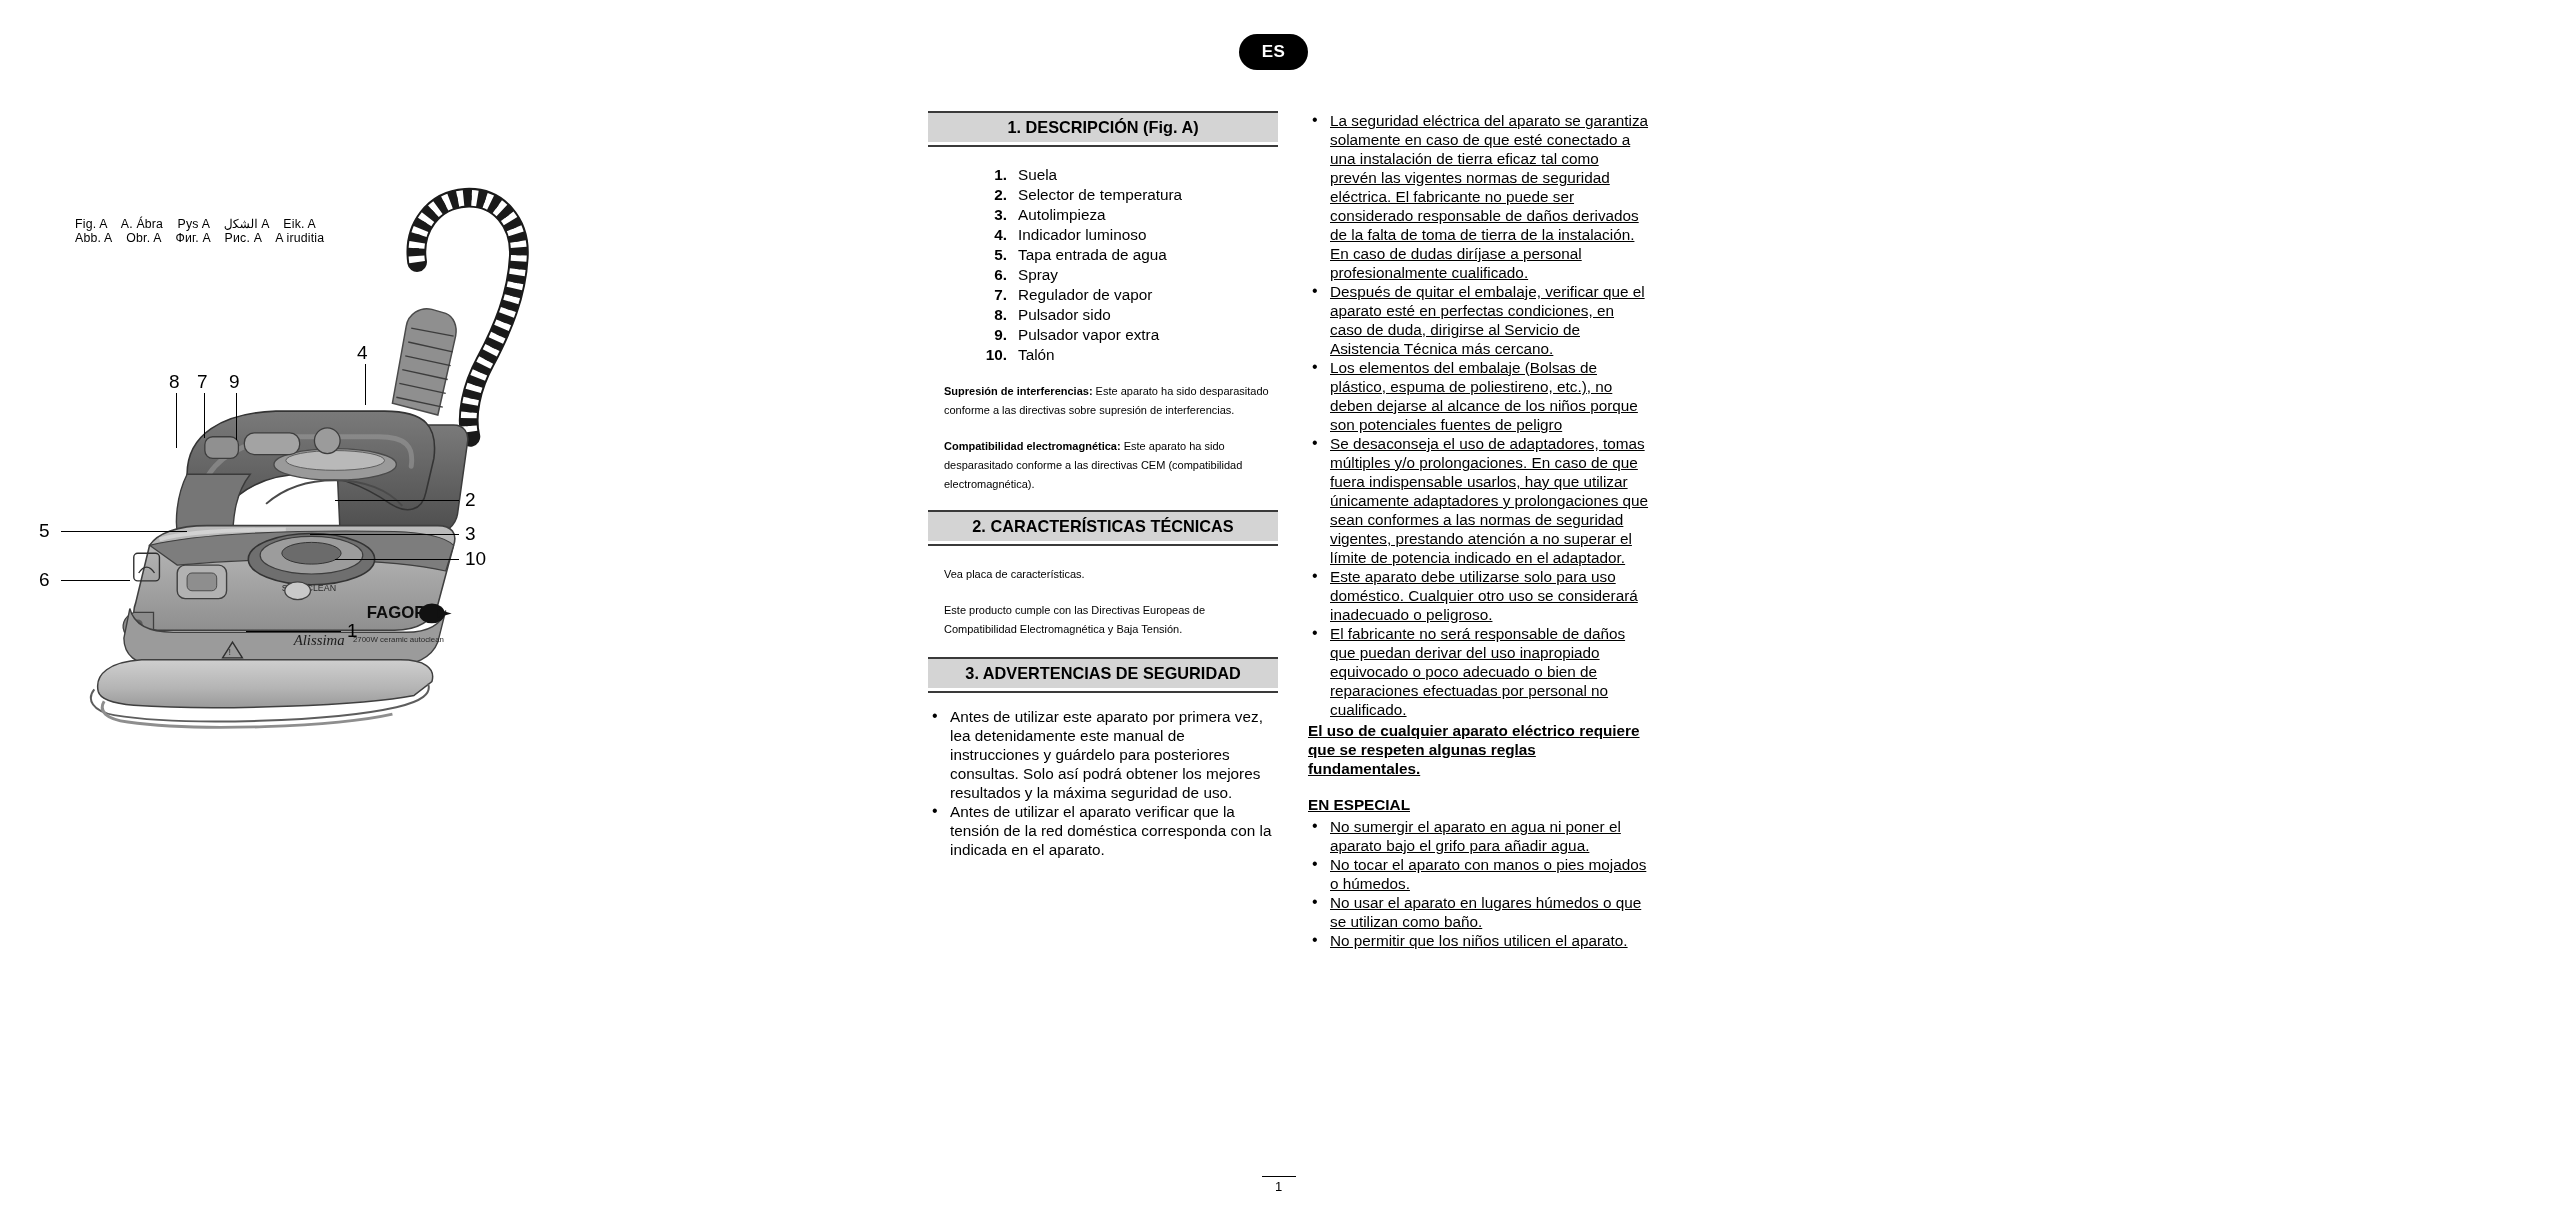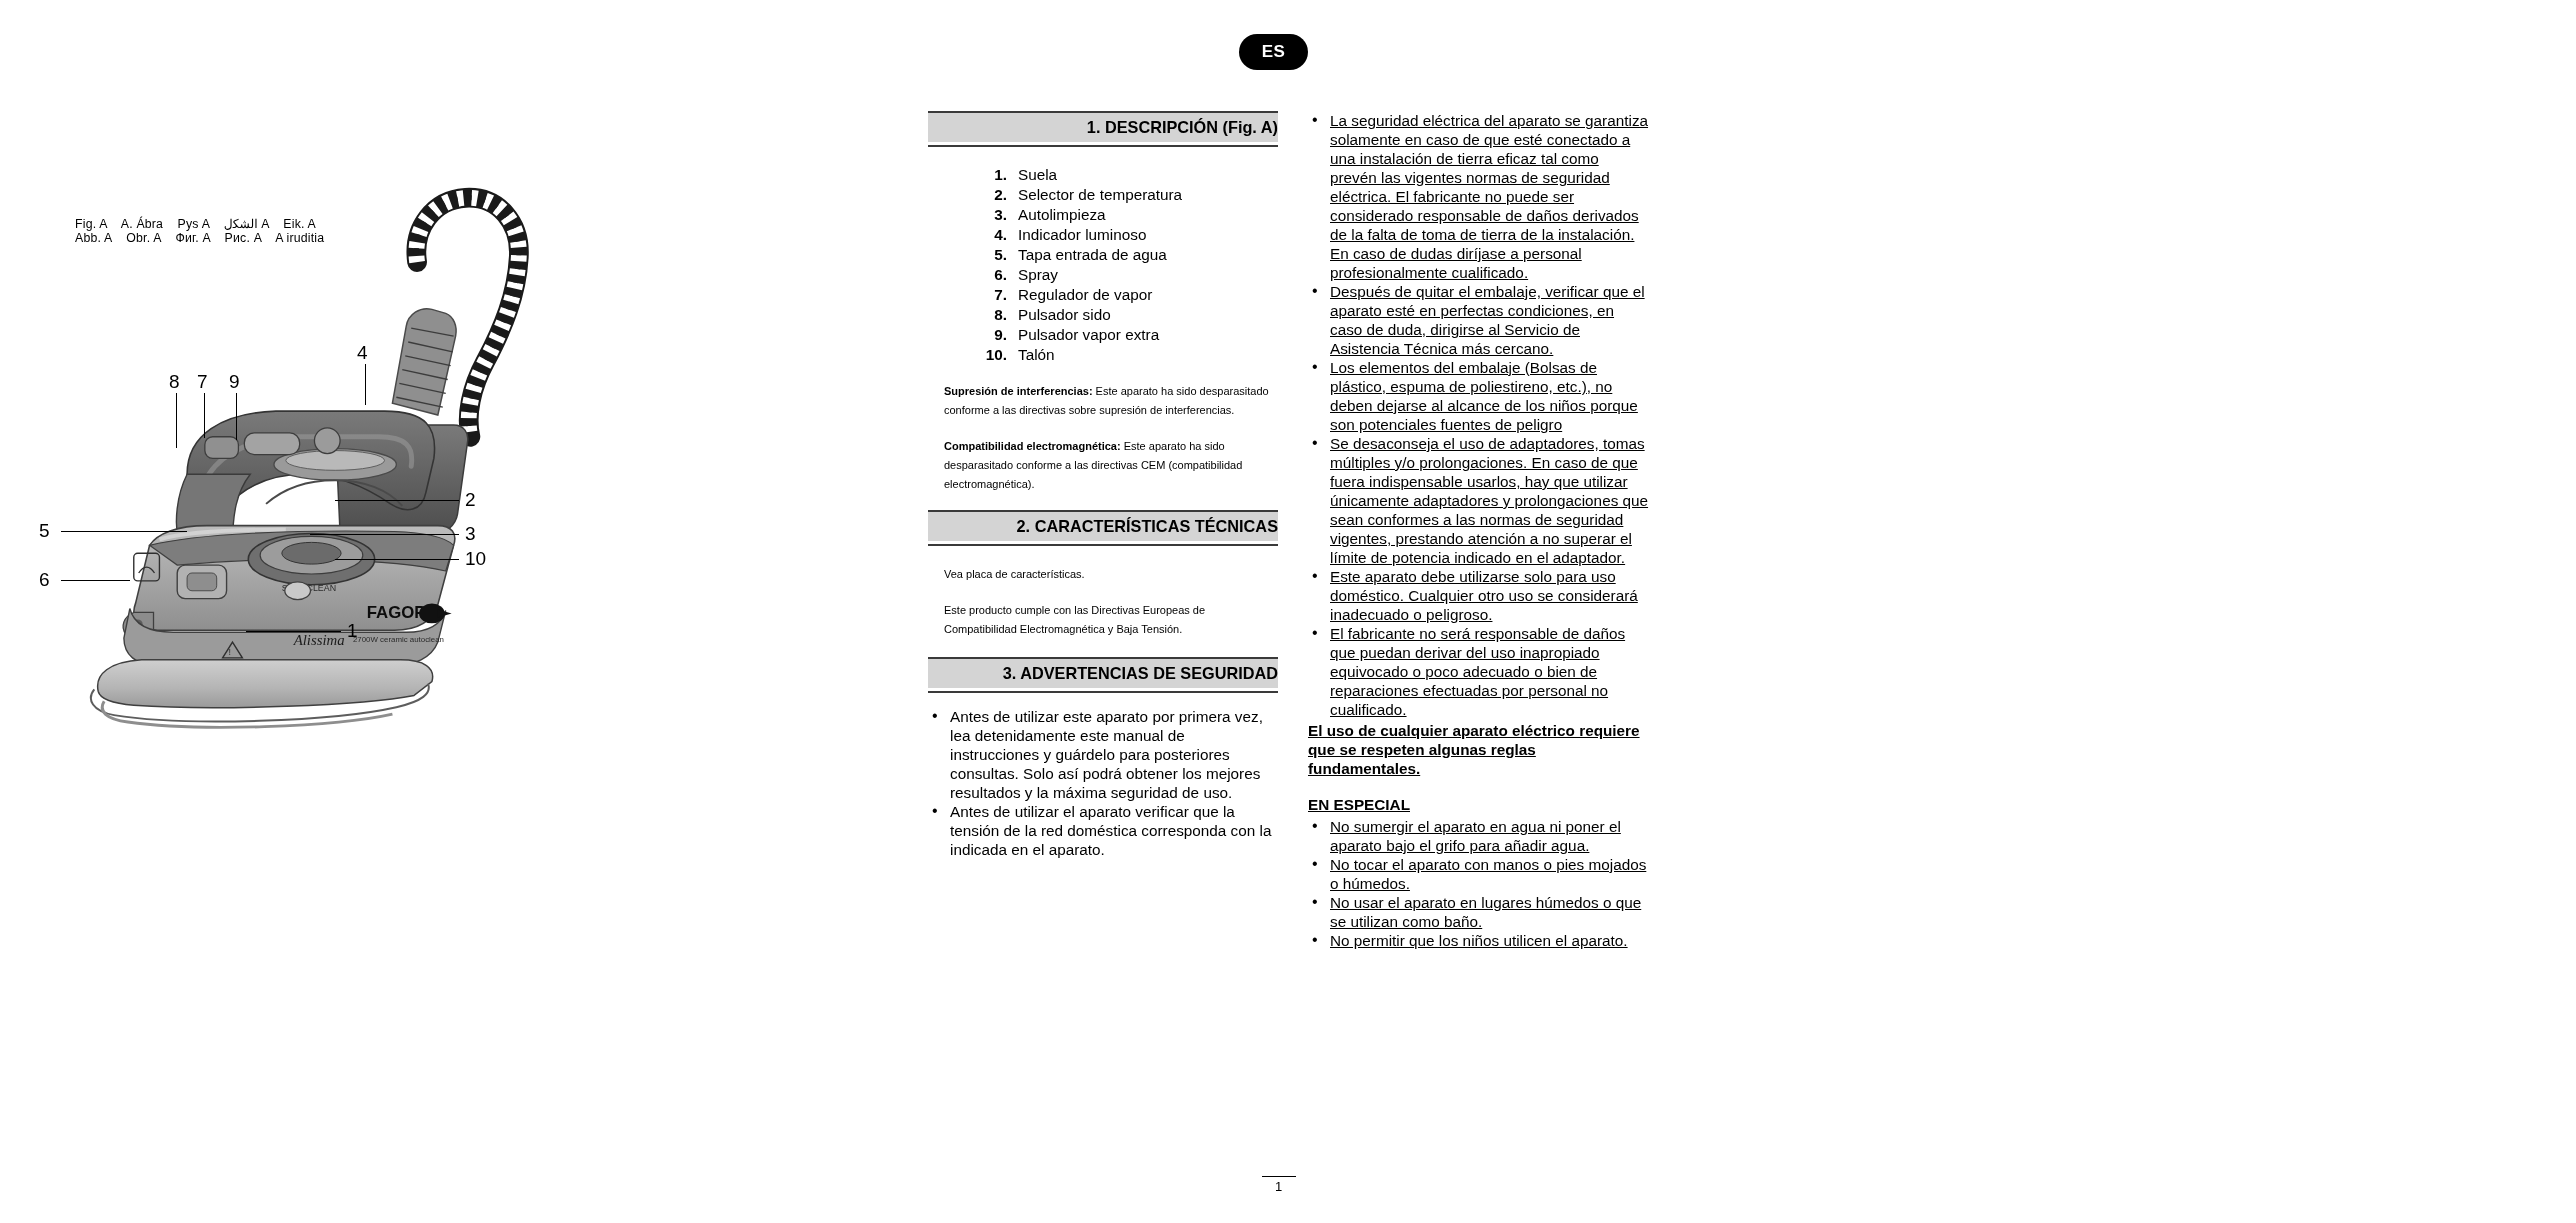--- a/index.html
+++ b/index.html
@@ -89,21 +89,21 @@
   }
   .col-mid { left: 928px; top: 111px; width: 350px; }
   .col-right { left: 1308px; top: 111px; width: 341px; text-decoration: underline; }
 
   .section-head {
     position: relative;
     background: #d4d4d4;
     border-top: 2px solid #3a3a3a;
     font-weight: bold;
     font-size: 16.3px;
-    text-align: right;
+    text-align: center;
     padding: 5px 0 5px 0;
     margin-bottom: 0px;
   }
   .section-head-rule {
     border-bottom: 2px solid #3a3a3a;
     height: 3px;
     margin-bottom: 14px;
   }
 
   ol.numlist {

